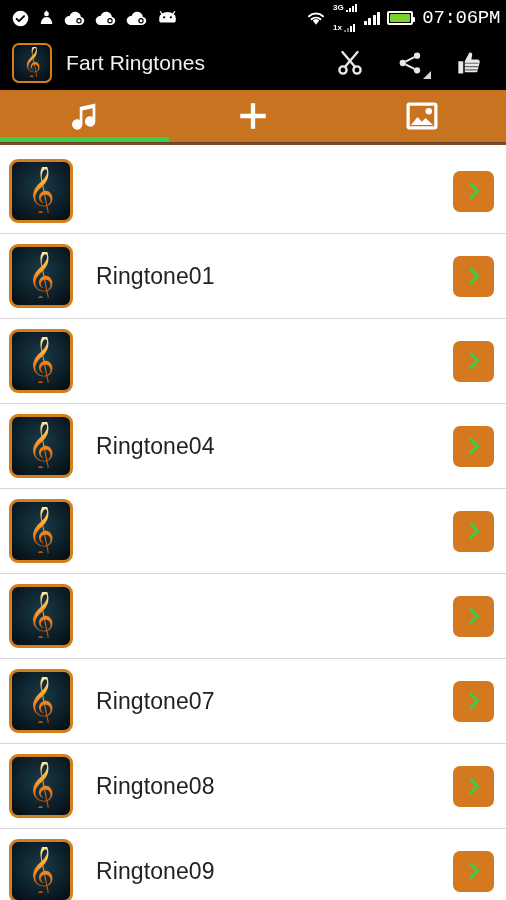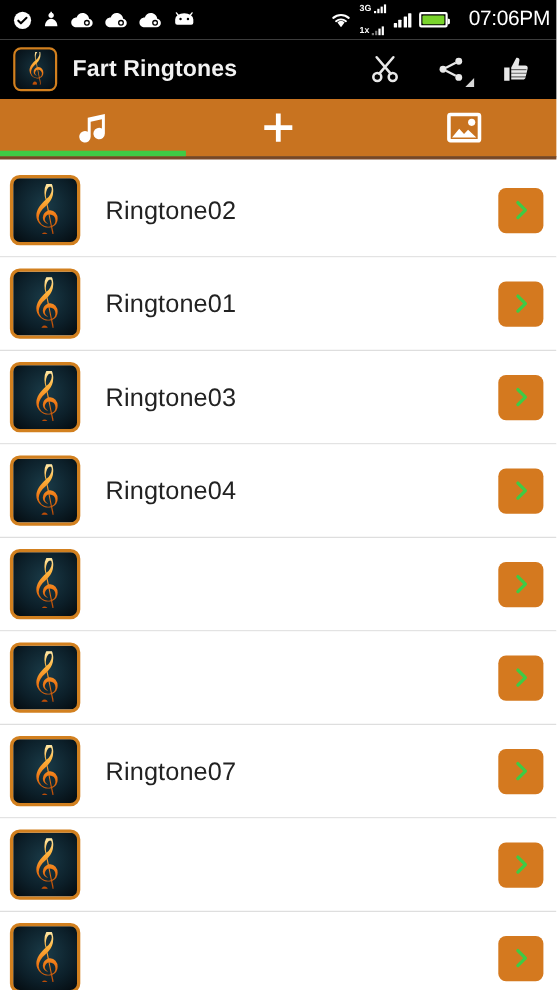--- a/index.html
+++ b/index.html
@@ -20,22 +20,22 @@
     padding:0 6px 0 12px;
     color:#ffffff;
   }
   .status-left { display:flex; align-items:center; gap:10px; }
   .status-right { margin-left:auto; display:flex; align-items:center; gap:7px; }
   .sicon { display:flex; align-items:center; justify-content:center; }
   .clock {
     font-size:19px;
     color:#ffffff;
     letter-spacing:-0.3px;
-    font-family:Liberation Sans, sans-serif;
-    margin-left:12px;
+    font-family:Liberation Mono, monospace;
+    margin-left:2px;
   }
 
   
   .barset { display:flex; align-items:flex-end; gap:1.5px; height:14px; }
   .barset i { display:block; width:3px; background:#fff; border-radius:0.5px; }
   .barset i:nth-child(1){height:4px;}
   .barset i:nth-child(2){height:7px;}
   .barset i:nth-child(3){height:10px;}
   .barset i:nth-child(4){height:13px;}
 
@@ -89,21 +89,21 @@
     -webkit-background-clip:text;
     background-clip:text;
     color:transparent;
     -webkit-text-fill-color:transparent;
     transform:translateY(-1px);
   }
   .app-title {
     color:#f2f2f2;
     font-size:21px;
     margin-left:14px;
-    font-weight:bold;
+    font-weight:normal;
     letter-spacing:0.1px;
     white-space:nowrap;
   }
   .actionbar-icons {
     margin-left:auto;
     display:flex;
     align-items:center;
     gap:24px;
     padding-right:8px;
   }
@@ -350,21 +350,20 @@
 
   </div>
   <div class="tab-divider"></div>
 </div>
 
 <div class="list" id="list-container">
     <div class="row">
       <div class="thumb">
         <span class="clef-glyph">𝄞</span>
       </div>
-      <div class="row-label">Ringtone02</div>
       <div class="go-btn" style="background: rgb(212, 121, 31);">
         <svg width="22" height="22" viewBox="0 0 24 24">
           <path d="M8.5 4.5L16 12l-7.5 7.5" fill="none" stroke="#3ecb45" stroke-width="3.2" stroke-linecap="round" stroke-linejoin="round"></path>
         </svg>
       </div>
     </div>
     <div class="row">
       <div class="thumb">
         <span class="clef-glyph">𝄞</span>
       </div>
@@ -372,21 +371,20 @@
       <div class="go-btn" style="background: rgb(212, 121, 31);">
         <svg width="22" height="22" viewBox="0 0 24 24">
           <path d="M8.5 4.5L16 12l-7.5 7.5" fill="none" stroke="#3ecb45" stroke-width="3.2" stroke-linecap="round" stroke-linejoin="round"></path>
         </svg>
       </div>
     </div>
     <div class="row">
       <div class="thumb">
         <span class="clef-glyph">𝄞</span>
       </div>
-      <div class="row-label">Ringtone03</div>
       <div class="go-btn" style="background: rgb(212, 121, 31);">
         <svg width="22" height="22" viewBox="0 0 24 24">
           <path d="M8.5 4.5L16 12l-7.5 7.5" fill="none" stroke="#3ecb45" stroke-width="3.2" stroke-linecap="round" stroke-linejoin="round"></path>
         </svg>
       </div>
     </div>
     <div class="row">
       <div class="thumb">
         <span class="clef-glyph">𝄞</span>
       </div>
@@ -425,29 +423,31 @@
       <div class="go-btn" style="background: rgb(212, 121, 31);">
         <svg width="22" height="22" viewBox="0 0 24 24">
           <path d="M8.5 4.5L16 12l-7.5 7.5" fill="none" stroke="#3ecb45" stroke-width="3.2" stroke-linecap="round" stroke-linejoin="round"></path>
         </svg>
       </div>
     </div>
     <div class="row">
       <div class="thumb">
         <span class="clef-glyph">𝄞</span>
       </div>
-      <div class="go-btn" style="background: rgb(212, 121, 31);">
-        <svg width="22" height="22" viewBox="0 0 24 24">
-          <path d="M8.5 4.5L16 12l-7.5 7.5" fill="none" stroke="#3ecb45" stroke-width="3.2" stroke-linecap="round" stroke-linejoin="round"></path>
-        </svg>
-      </div>
-    </div>
-    <div class="row">
-      <div class="thumb">
-        <span class="clef-glyph">𝄞</span>
-      </div>
+      <div class="row-label">Ringtone08</div>
+      <div class="go-btn" style="background: rgb(212, 121, 31);">
+        <svg width="22" height="22" viewBox="0 0 24 24">
+          <path d="M8.5 4.5L16 12l-7.5 7.5" fill="none" stroke="#3ecb45" stroke-width="3.2" stroke-linecap="round" stroke-linejoin="round"></path>
+        </svg>
+      </div>
+    </div>
+    <div class="row">
+      <div class="thumb">
+        <span class="clef-glyph">𝄞</span>
+      </div>
+      <div class="row-label">Ringtone09</div>
       <div class="go-btn" style="background: rgb(212, 121, 31);">
         <svg width="22" height="22" viewBox="0 0 24 24">
           <path d="M8.5 4.5L16 12l-7.5 7.5" fill="none" stroke="#3ecb45" stroke-width="3.2" stroke-linecap="round" stroke-linejoin="round"></path>
         </svg>
       </div>
     </div>
   </div>
 
 </body></html>

